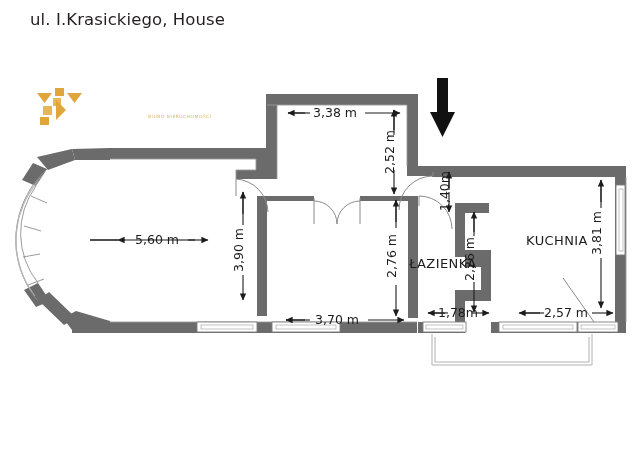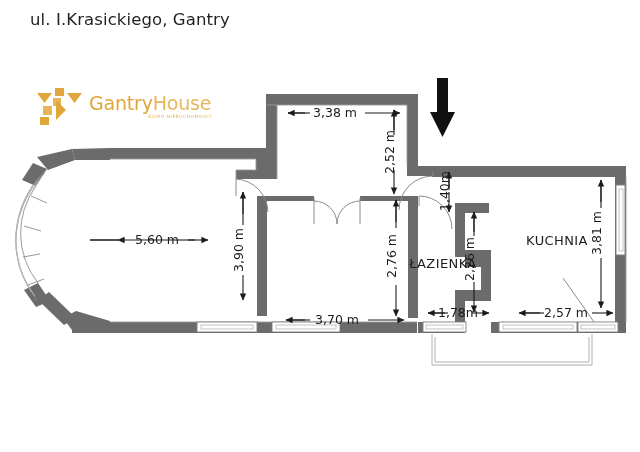--- a/index.html
+++ b/index.html
@@ -36,37 +36,34 @@
     font-family:"DejaVu Sans","Liberation Sans",sans-serif;
   }
   .room-label{
     font-size:13px;fill:#1c1c1c;letter-spacing:.4px;
     font-family:"DejaVu Sans","Liberation Sans",sans-serif;
   }
 </style>
 </head>
 <body>
 
-<div id="page-title">ul. I.Krasickiego, Gantry</div>
+<div id="page-title">ul. I.Krasickiego, House</div>
 
 <div id="logo">
   <svg width="52" height="42" viewBox="0 0 52 42" style="position:absolute;left:0;top:0;">
     <g fill="#E0A53B">
       <polygon points="1,9 16,9 8.5,19"></polygon>
       <polygon points="19,4 28,4 28,12 19,12"></polygon>
       <polygon points="31,9 46,9 38.5,19"></polygon>
       <polygon points="17,14 25,14 25,22 17,22" fill="#E8B659"></polygon>
       <polygon points="20,16 30,26 20,36"></polygon>
       <polygon points="7,22 16,22 16,31 7,31" fill="#E8B659"></polygon>
       <polygon points="4,33 13,33 13,41 4,41"></polygon>
     </g>
   </svg>
-  <div class="wordmark">
-    <span>Gantry</span><span class="w2">House</span>
-  </div>
   <div class="subwordmark">BIURO NIERUCHOMOŚCI</div>
 </div>
 
 <svg id="plan" viewBox="0 0 640 452">
   <defs>
     <marker id="ah" markerWidth="7" markerHeight="7" refX="6" refY="3.5" orient="auto">
       <path d="M0,0.6 L6.4,3.5 L0,6.4 Z" fill="#1c1c1c"></path>
     </marker>
     <marker id="ah2" markerWidth="7" markerHeight="7" refX="6" refY="3.5" orient="auto">
       <path d="M0,0.6 L6.4,3.5 L0,6.4 Z" fill="#1c1c1c"></path>

